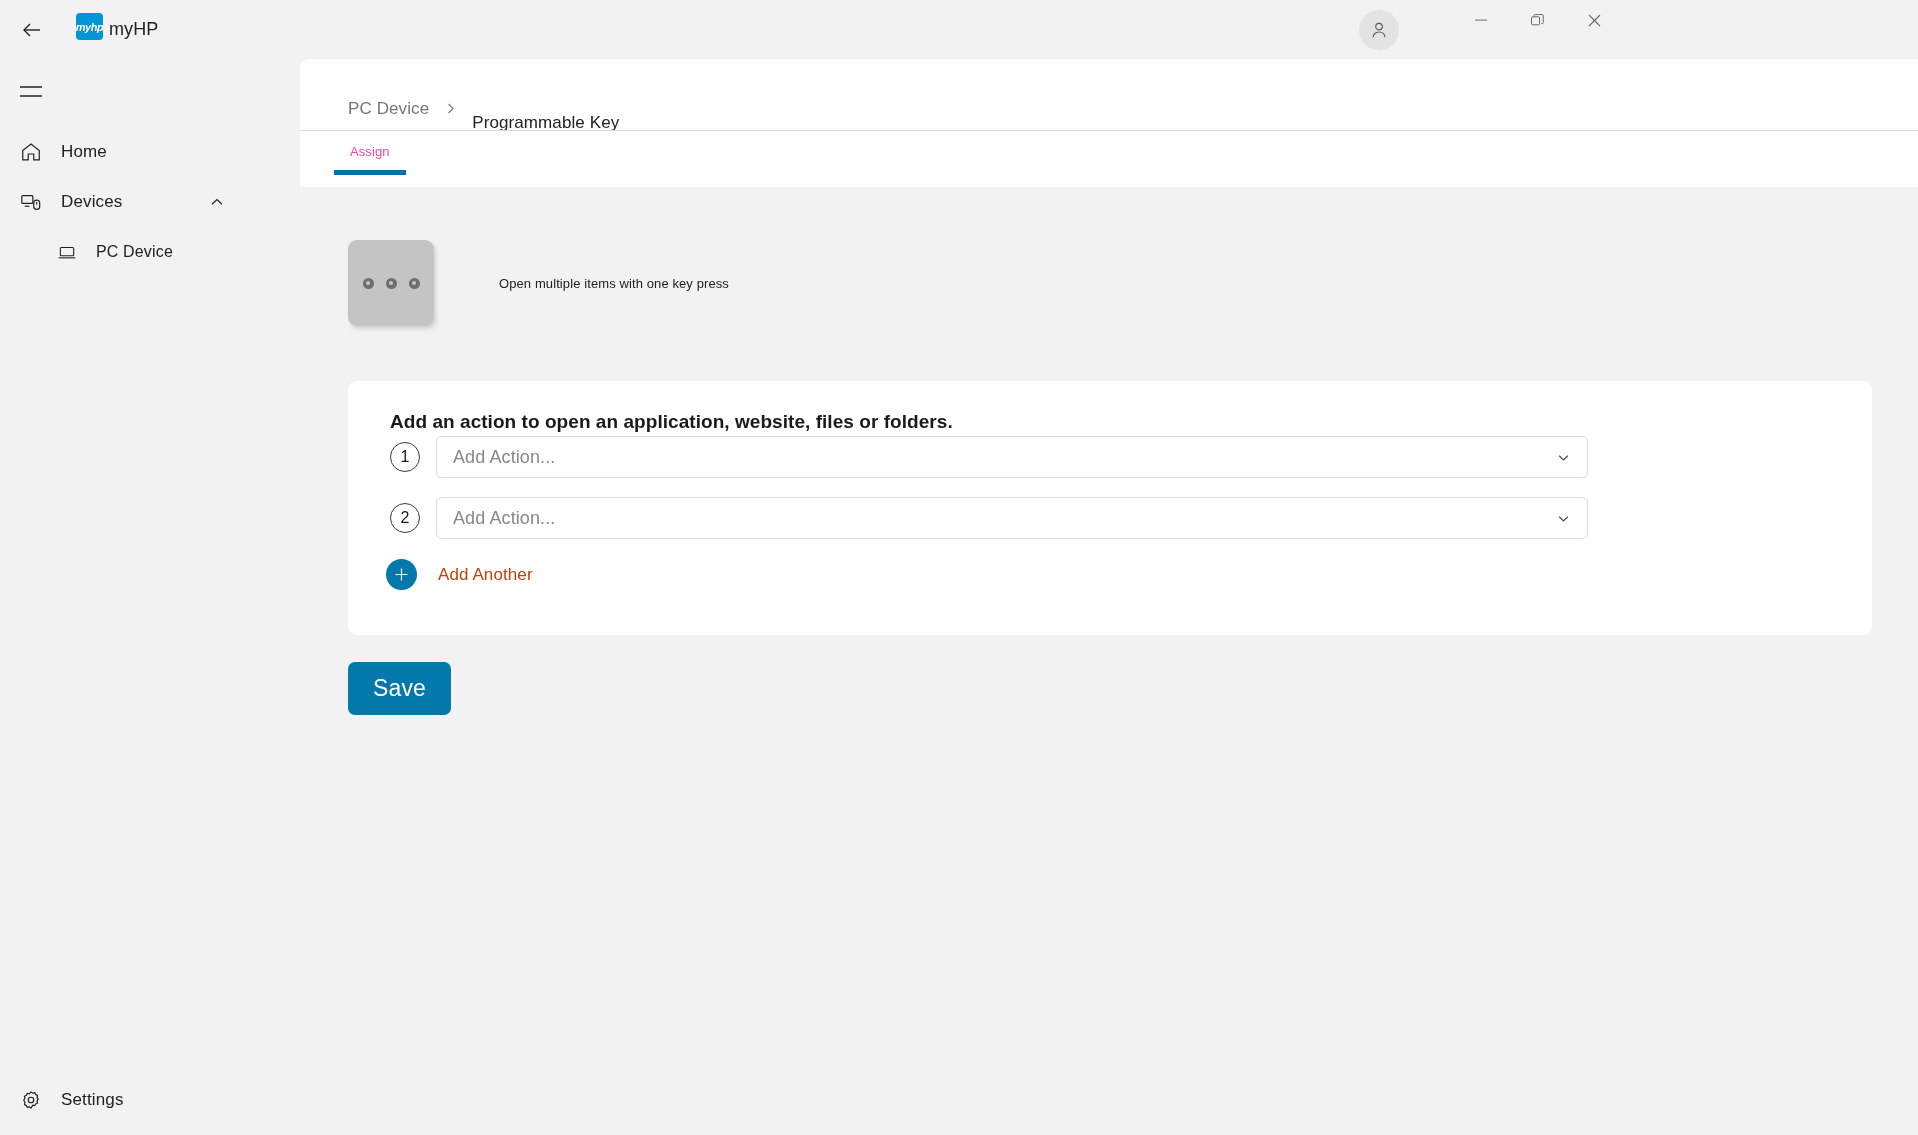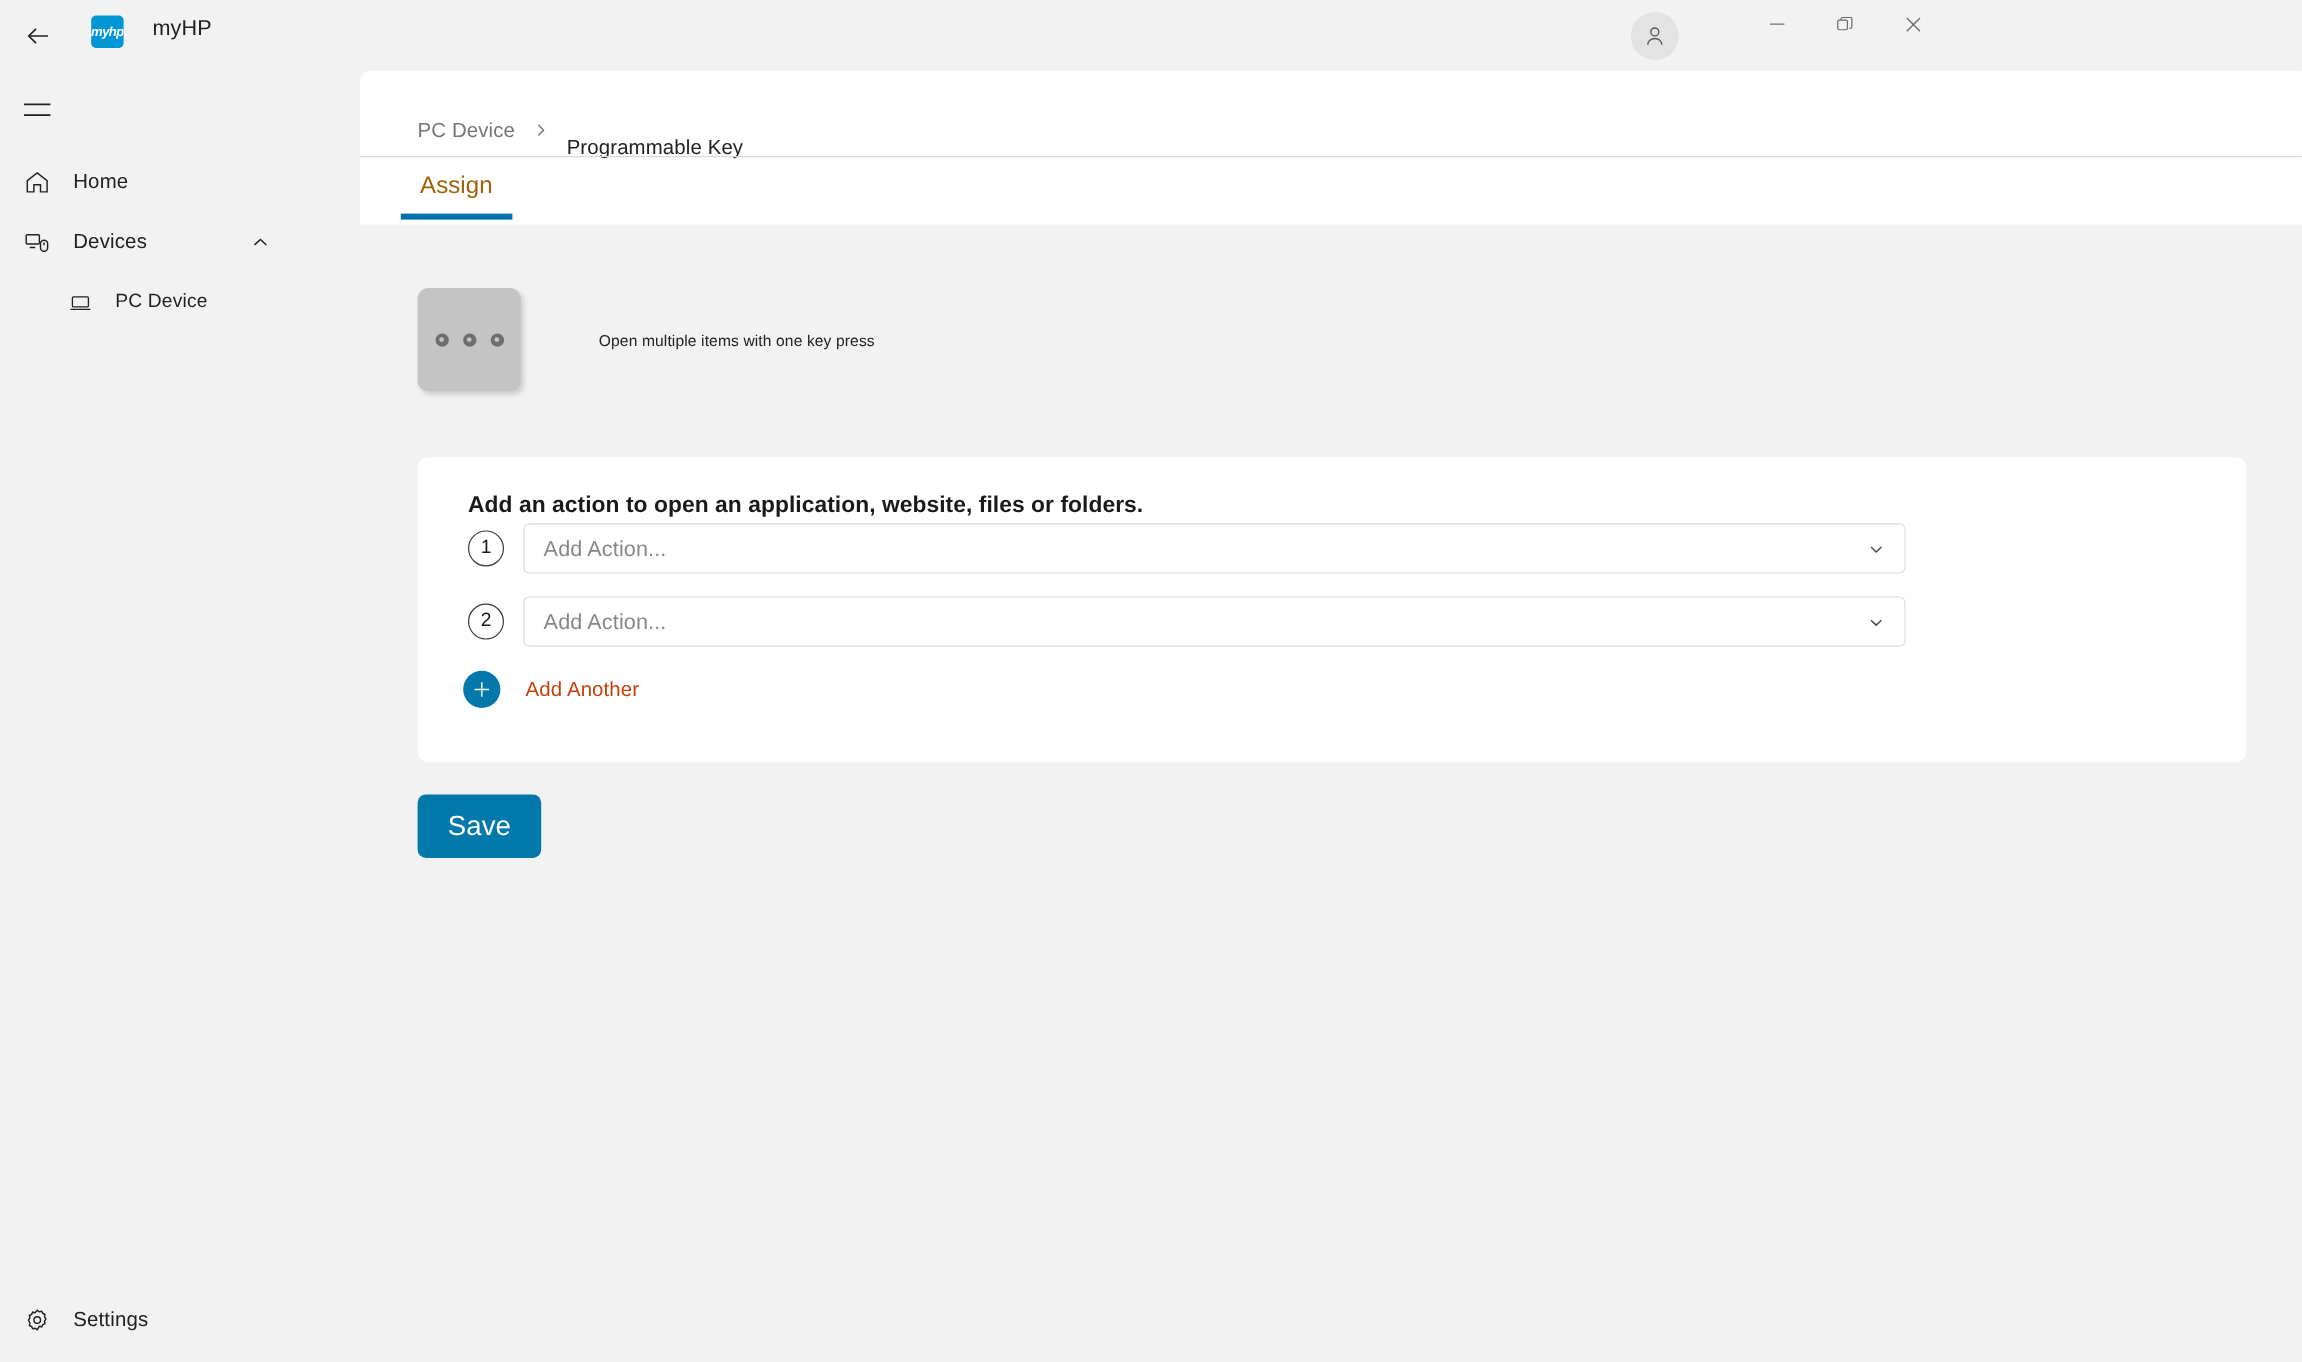--- a/index.html
+++ b/index.html
@@ -26,21 +26,21 @@
   .back-btn {
     position: absolute;
     left: 12px; top: 10px;
     width: 40px; height: 40px;
     display: flex; align-items: center; justify-content: center;
     cursor: pointer;
   }
   .brand {
     position: absolute;
     left: 76px; top: 13px;
-    display: flex; align-items: flex-start; gap: 24px;
+    display: flex; align-items: flex-end; gap: 6px;
     cursor: pointer;
   }
   .brand-logo {
     width: 27px; height: 27px;
     background: #0096d6;
     border-radius: 4px;
     display: flex; align-items: center; justify-content: center;
     color: #ffffff;
     font-size: 11px;
     font-style: italic;
@@ -163,22 +163,22 @@
     background: #d8d8d8;
   }
   .tabs {
     position: absolute;
     left: 48px; top: 85px;
     display: flex;
   }
   .tab {
     position: relative;
     padding: 0 2px 16px 2px;
-    font-size: 20px;
-    color: #a16207;
+    font-size: 13px;
+    color: #ec4899;
     cursor: pointer;
     letter-spacing: 0.1px;
   }
   .tab.active::after {
     content: "";
     position: absolute;
     left: -14px; right: -14px; bottom: 0;
     height: 5px;
     background: #0171ad;
   }

